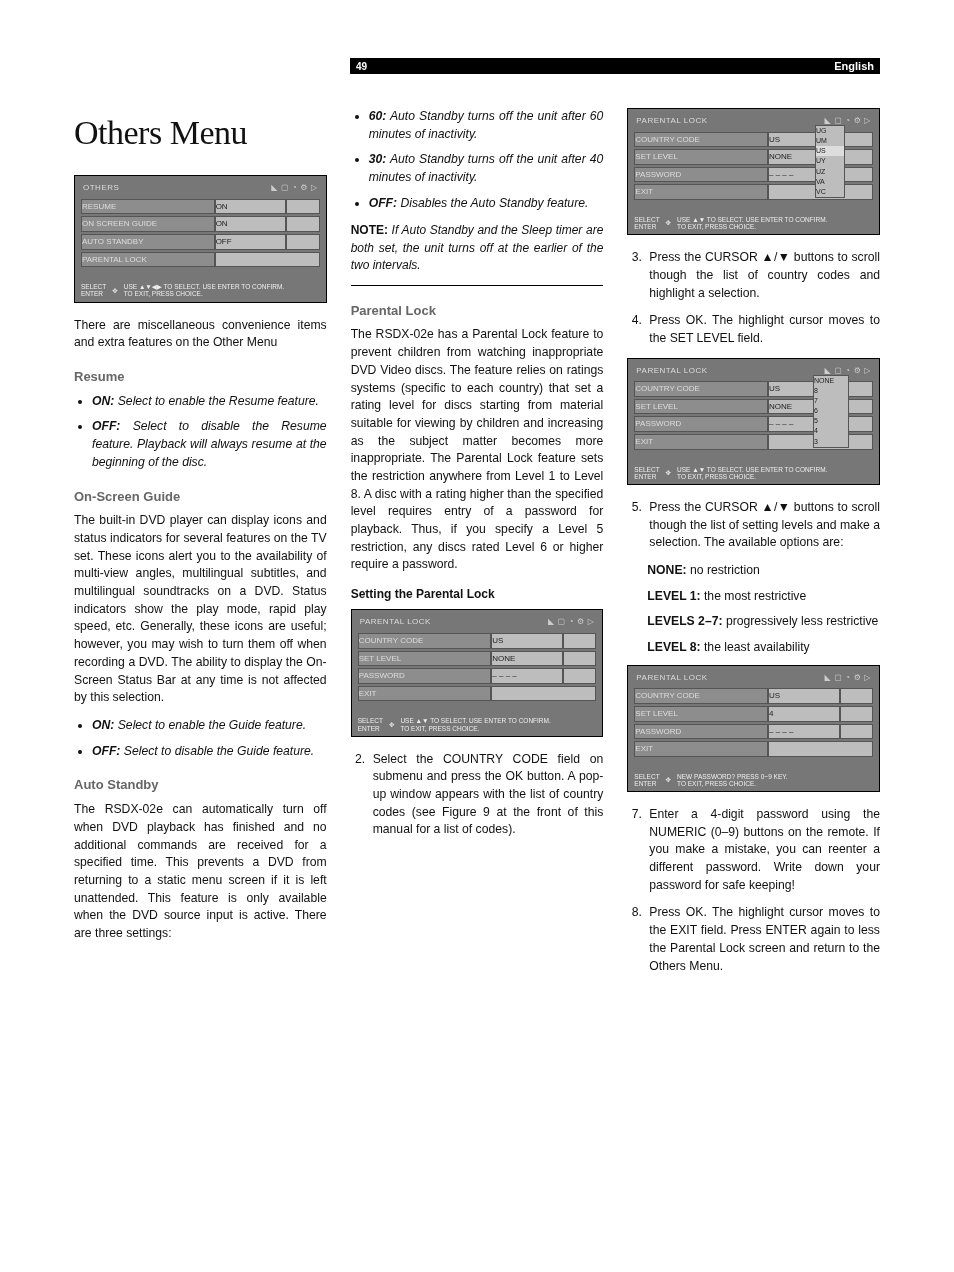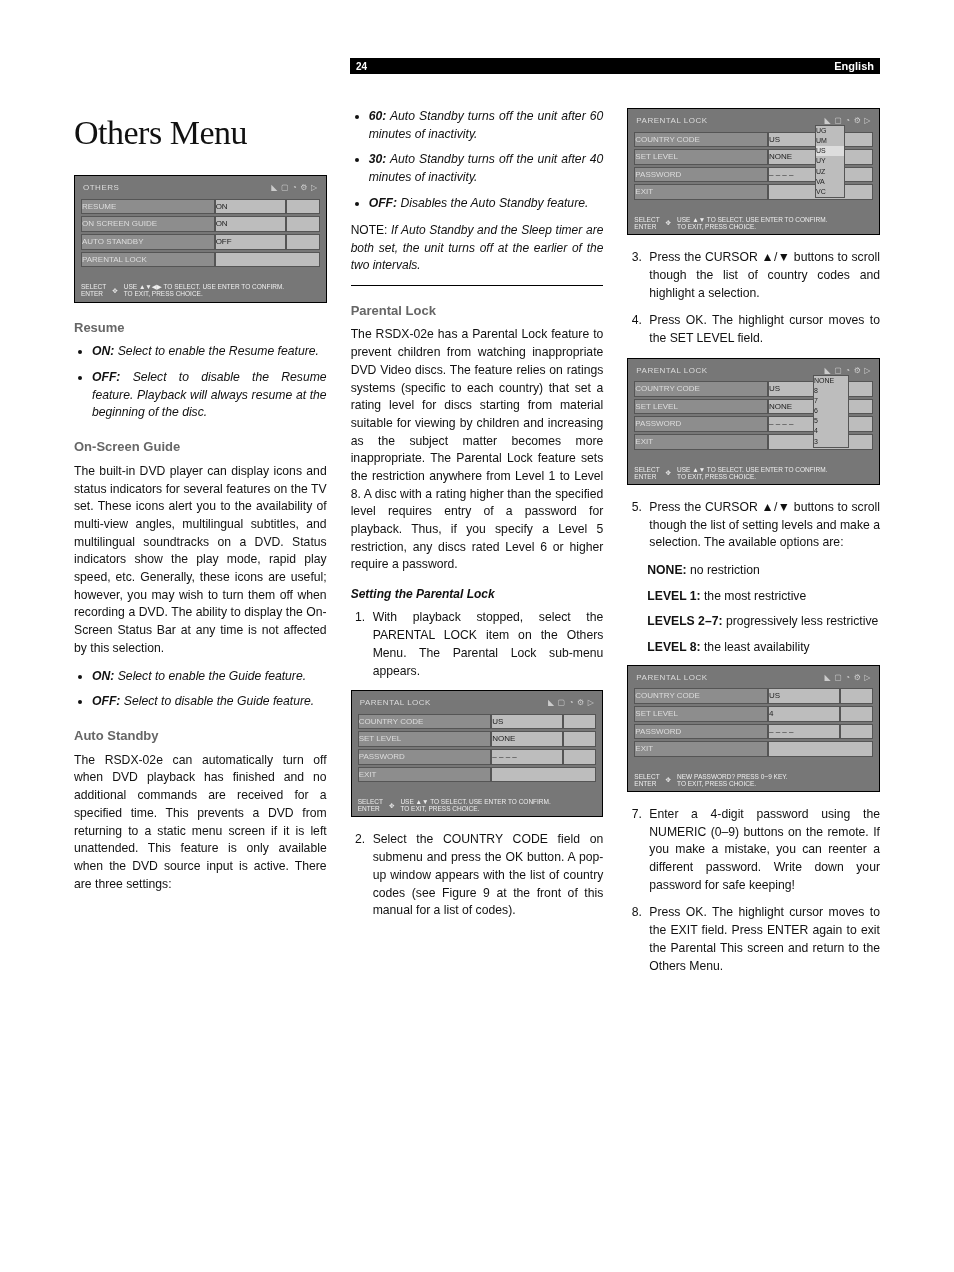--- a/index.html
+++ b/index.html
@@ -56,21 +56,20 @@
   h3.sub {
     font-weight: bold;
     font-size: 13px;
     color: #666;
     margin: 16px 0 6px 0;
   }
   h4.bold {
     font-weight: bold;
     font-size: 12px;
     margin: 12px 0 6px 0;
-    font-style: italic;
   }
   p { margin: 0 0 10px 0; text-align: justify;}
   ul.bul { margin: 4px 0 10px 0; padding-left: 18px; font-style: italic; }
   ul.bul li { margin-bottom: 8px; text-align: justify;}
   ol.num { margin: 4px 0 10px 0; padding-left: 18px; }
   ol.num li { margin-bottom: 10px; text-align: justify; padding-left:4px;}
   b.k { font-weight: bold; }
   .osd {
     border: 1px solid #000;
     background: linear-gradient(#777,#777);
@@ -109,31 +108,31 @@
     display:flex; gap:6px; align-items:center;
     margin-top:14px; font-size:6.5px; color:#eee;
   }
   .osd .footer .keycol{ line-height:1.1;}
   .osd .dropdown {
     position:absolute; background:#bdbdbd; border:1px solid #555;
     font-size:7px; color:#222; width:28px;
   }
   .osd-wrap{ position:relative;}
   .note-line { font-style: italic; font-size:12px; text-align: justify;}
-  .note-line b{ font-style: normal; font-weight:normal;}
+  .note-line b{ font-style: normal; font-weight:bold;}
   .divider { border-top:1px solid #000; margin: 10px 0 6px 0;}
   .opt-line{ margin:8px 0;}
 </style>
 </head>
 <body>
 
 <div class="page">
 
   <div class="header-bar">
-    <span class="pg">24</span>
+    <span class="pg">49</span>
     <span class="lang">English</span>
   </div>
 
   <div class="cols">
 
     <h1 class="title">Others Menu</h1>
 
     <div class="osd">
       <div class="titlebar">
         <span>OTHERS</span>
@@ -174,20 +173,21 @@
             <div>ENTER</div>
           </div>
         <div>✥</div>
         <div class="keycol">
           <div><span>USE</span> <span>▲▼◀▶</span> <span>TO SELECT. USE ENTER TO CONFIRM.</span></div>
           <div>TO EXIT, PRESS CHOICE.</div>
         </div>
       </div>
     </div>
 
+    <p>There are miscellaneous convenience items and extra features on the Other Menu</p>
 
     <h3 class="sub">Resume</h3>
     <ul class="bul">
       <li><b class="k">ON:</b><span> Select to enable the Resume feature.</span></li>
       <li><b class="k">OFF:</b><span> Select to disable the Resume feature. Playback will always resume at the beginning of the disc.</span></li>
     </ul>
 
     <h3 class="sub">On-Screen Guide</h3>
     <p>The built-in DVD player can display icons and status indicators for several features on the TV set. These icons alert you to the availability of multi-view angles, multilingual subtitles, and multilingual soundtracks on a DVD. Status indicators show the play mode, rapid play speed, etc. Generally, these icons are useful; however, you may wish to turn them off when recording a DVD. The ability to display the On-Screen Status Bar at any time is not affected by this selection.</p>
     <ul class="bul">
@@ -204,23 +204,20 @@
     </ul>
 
     <p class="note-line"><b>NOTE:</b><span> If Auto Standby and the Sleep timer are both set, the unit turns off at the earlier of the two intervals.</span></p>
     <div class="divider"></div>
 
     <h3 class="sub">Parental Lock</h3>
     <p>The RSDX-02e has a Parental Lock feature to prevent children from watching inappropriate DVD Video discs. The feature relies on ratings systems (specific to each country) that set a rating level for discs starting from material suitable for viewing by children and increasing as the subject matter becomes more inappropriate. The Parental Lock feature sets the restriction anywhere from Level 1 to Level 8. A disc with a rating higher than the specified level requires entry of a password for playback. Thus, if you specify a Level 5 restriction, any discs rated Level 6 or higher require a password.</p>
 
     <h4 class="bold">Setting the Parental Lock</h4>
 
-    <ol class="num">
-      <li>With playback stopped, select the PARENTAL LOCK item on the Others Menu. The Parental Lock sub-menu appears.</li>
-    </ol>
 
     <div class="osd">
       <div class="titlebar">
           <span>PARENTAL LOCK</span>
         <span class="icons">
             <span>◣</span>
             <span>▢</span>
             <span>◔</span>
             <span>⚙</span>
             <span>▷</span>
@@ -440,17 +437,17 @@
         <div>✥</div>
         <div class="keycol">
             <div>NEW PASSWORD? PRESS 0~9 KEY.</div>
             <div>TO EXIT, PRESS CHOICE.</div>
           </div>
       </div>
     </div>
 
     <ol class="num" start="7">
       <li>Enter a 4-digit password using the NUMERIC (0–9) buttons on the remote. If you make a mistake, you can reenter a different password. Write down your password for safe keeping!</li>
-      <li>Press OK. The highlight cursor moves to the EXIT field. Press ENTER again to exit the Parental This screen and return to the Others Menu.</li>
+      <li>Press OK. The highlight cursor moves to the EXIT field. Press ENTER again to less the Parental Lock screen and return to the Others Menu.</li>
     </ol>
 
   </div>
 </div>
 
 </body></html>

